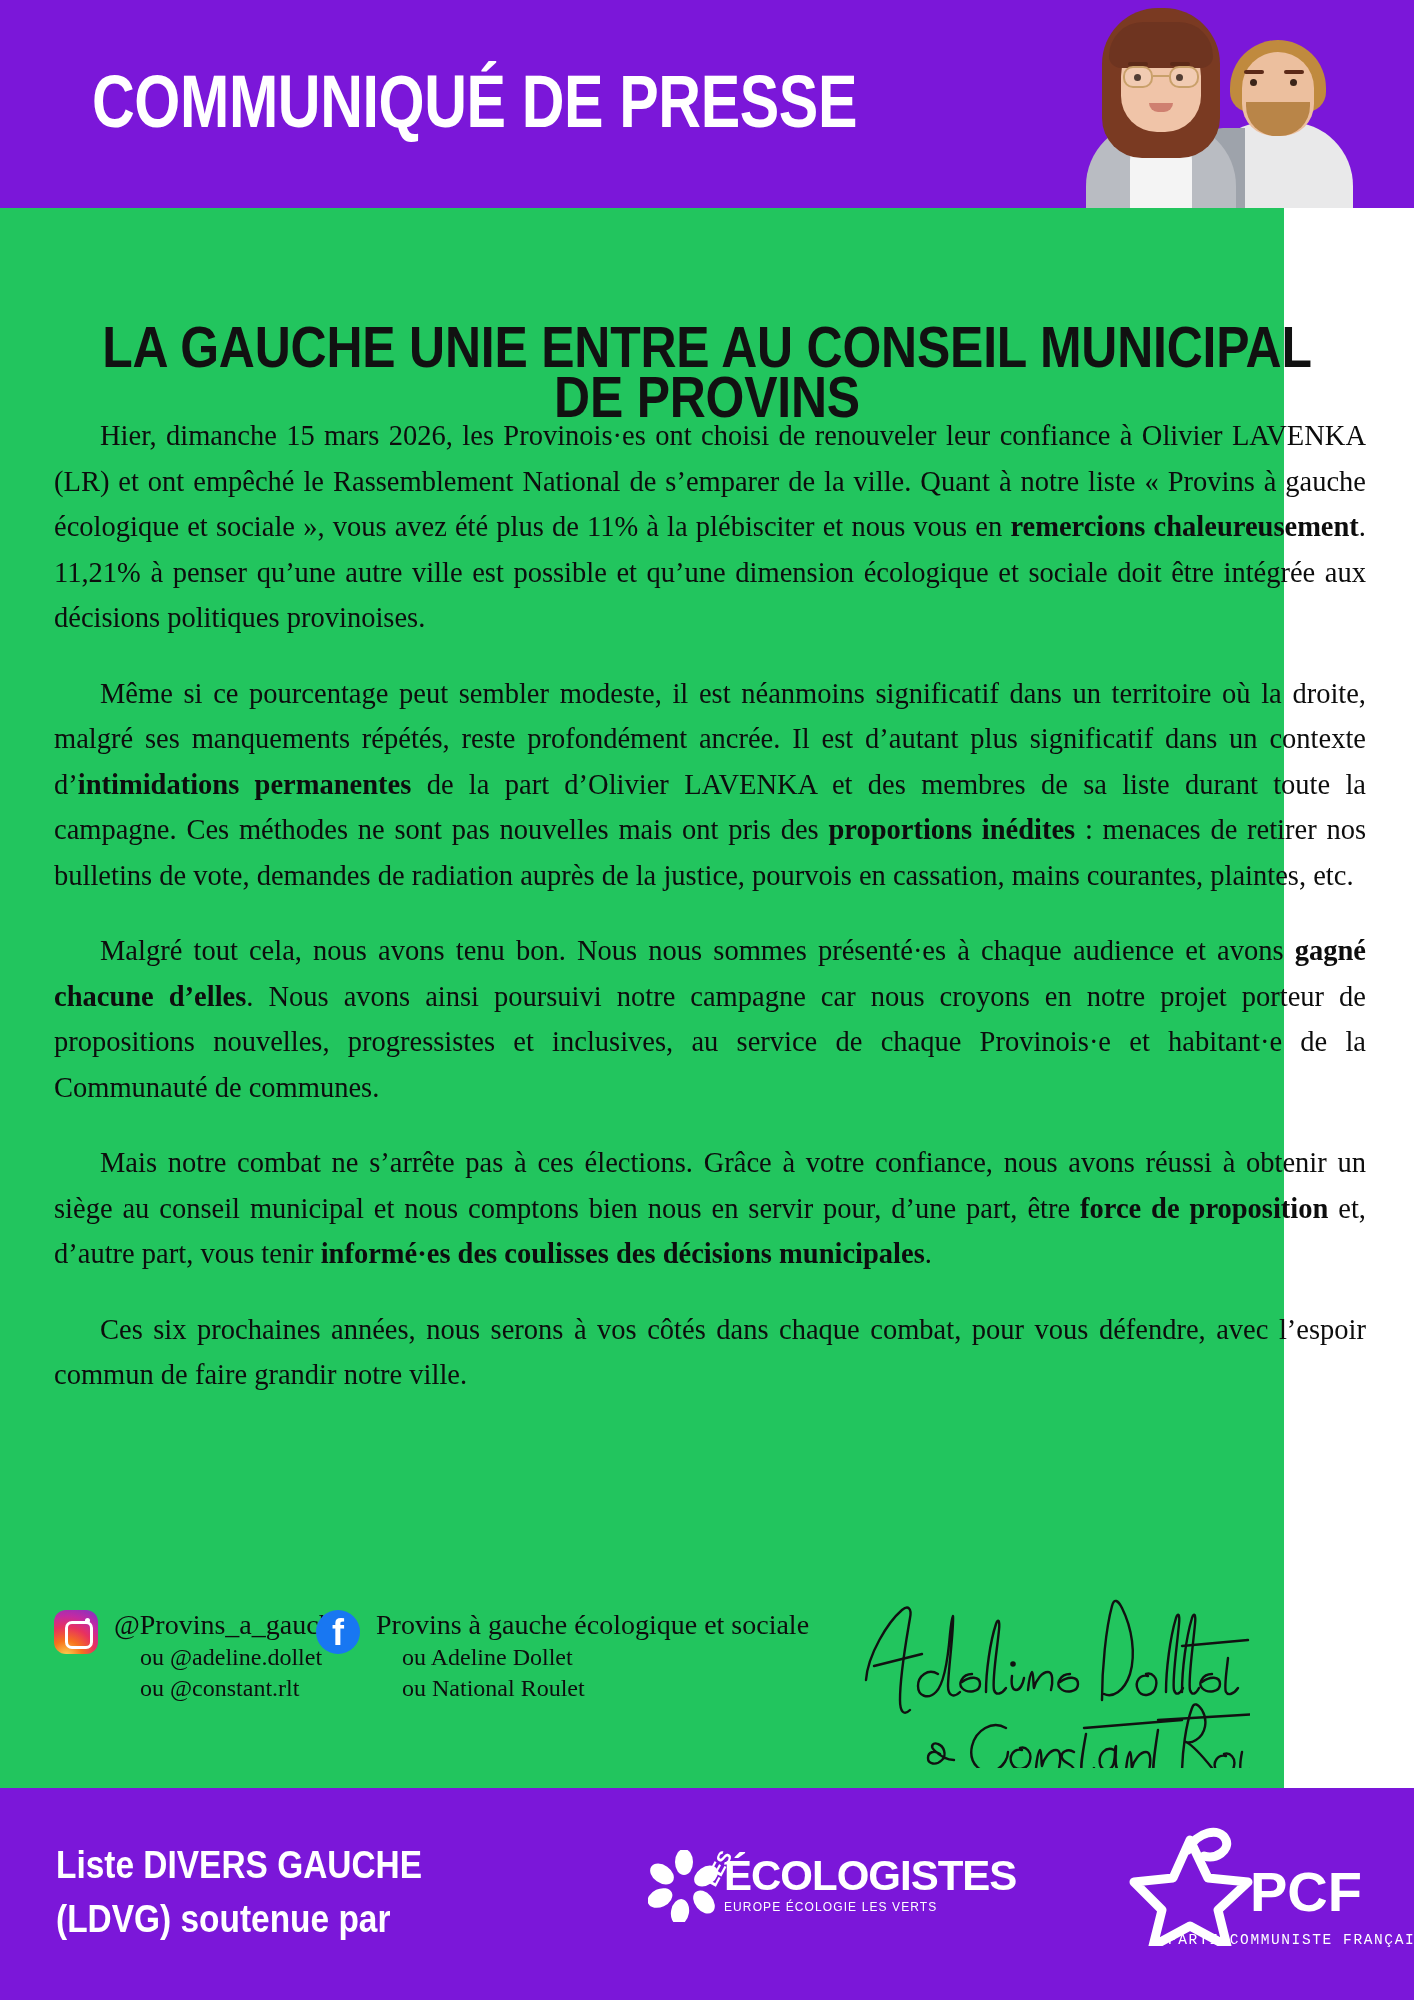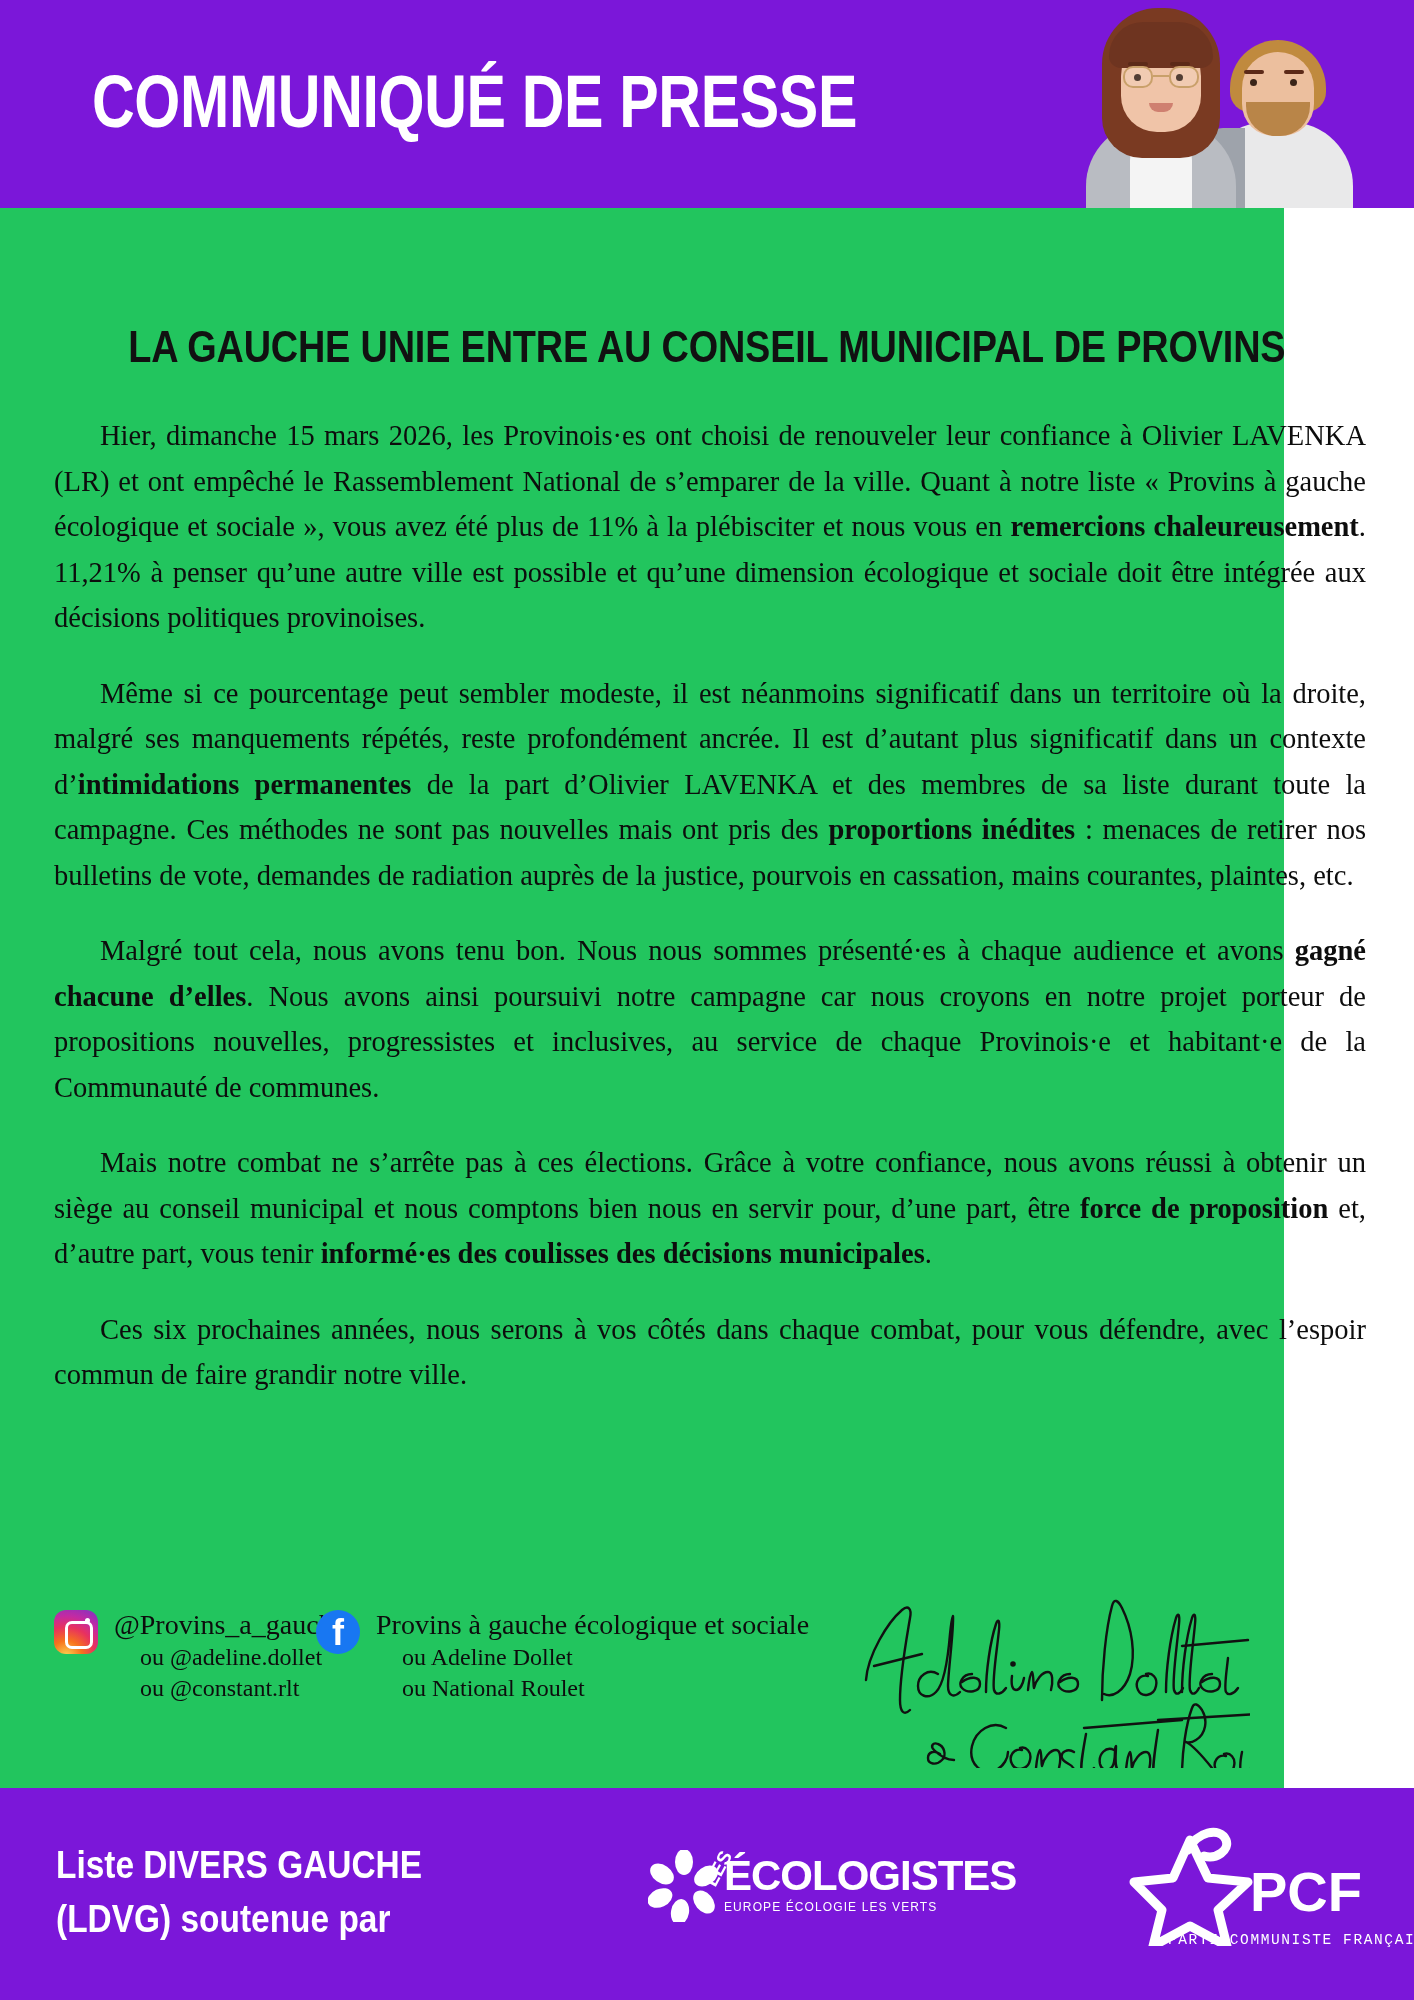--- a/index.html
+++ b/index.html
@@ -89,21 +89,21 @@
   .m-beard{
     position:absolute; left:50%; transform:translateX(-50%); bottom:72px;
     width:64px; height:34px; background:#b07a38; border-radius:0 0 30px 30px; opacity:.85;
   }
 
   
   .headline{
     position:absolute; left:0; top:322px; width:1414px; text-align:center;
     font-family:"Liberation Sans", sans-serif;
     font-weight:bold;
-    font-size:44px;
+    font-size:58px;
     line-height:50px;
     color:#111111;
     letter-spacing:-0.2px;
   }
   .headline span{ display:inline-block; transform:scaleX(0.86); transform-origin:center; }
 
   
   .content{
     position:absolute; left:54px; top:413px; width:1312px;
   }

